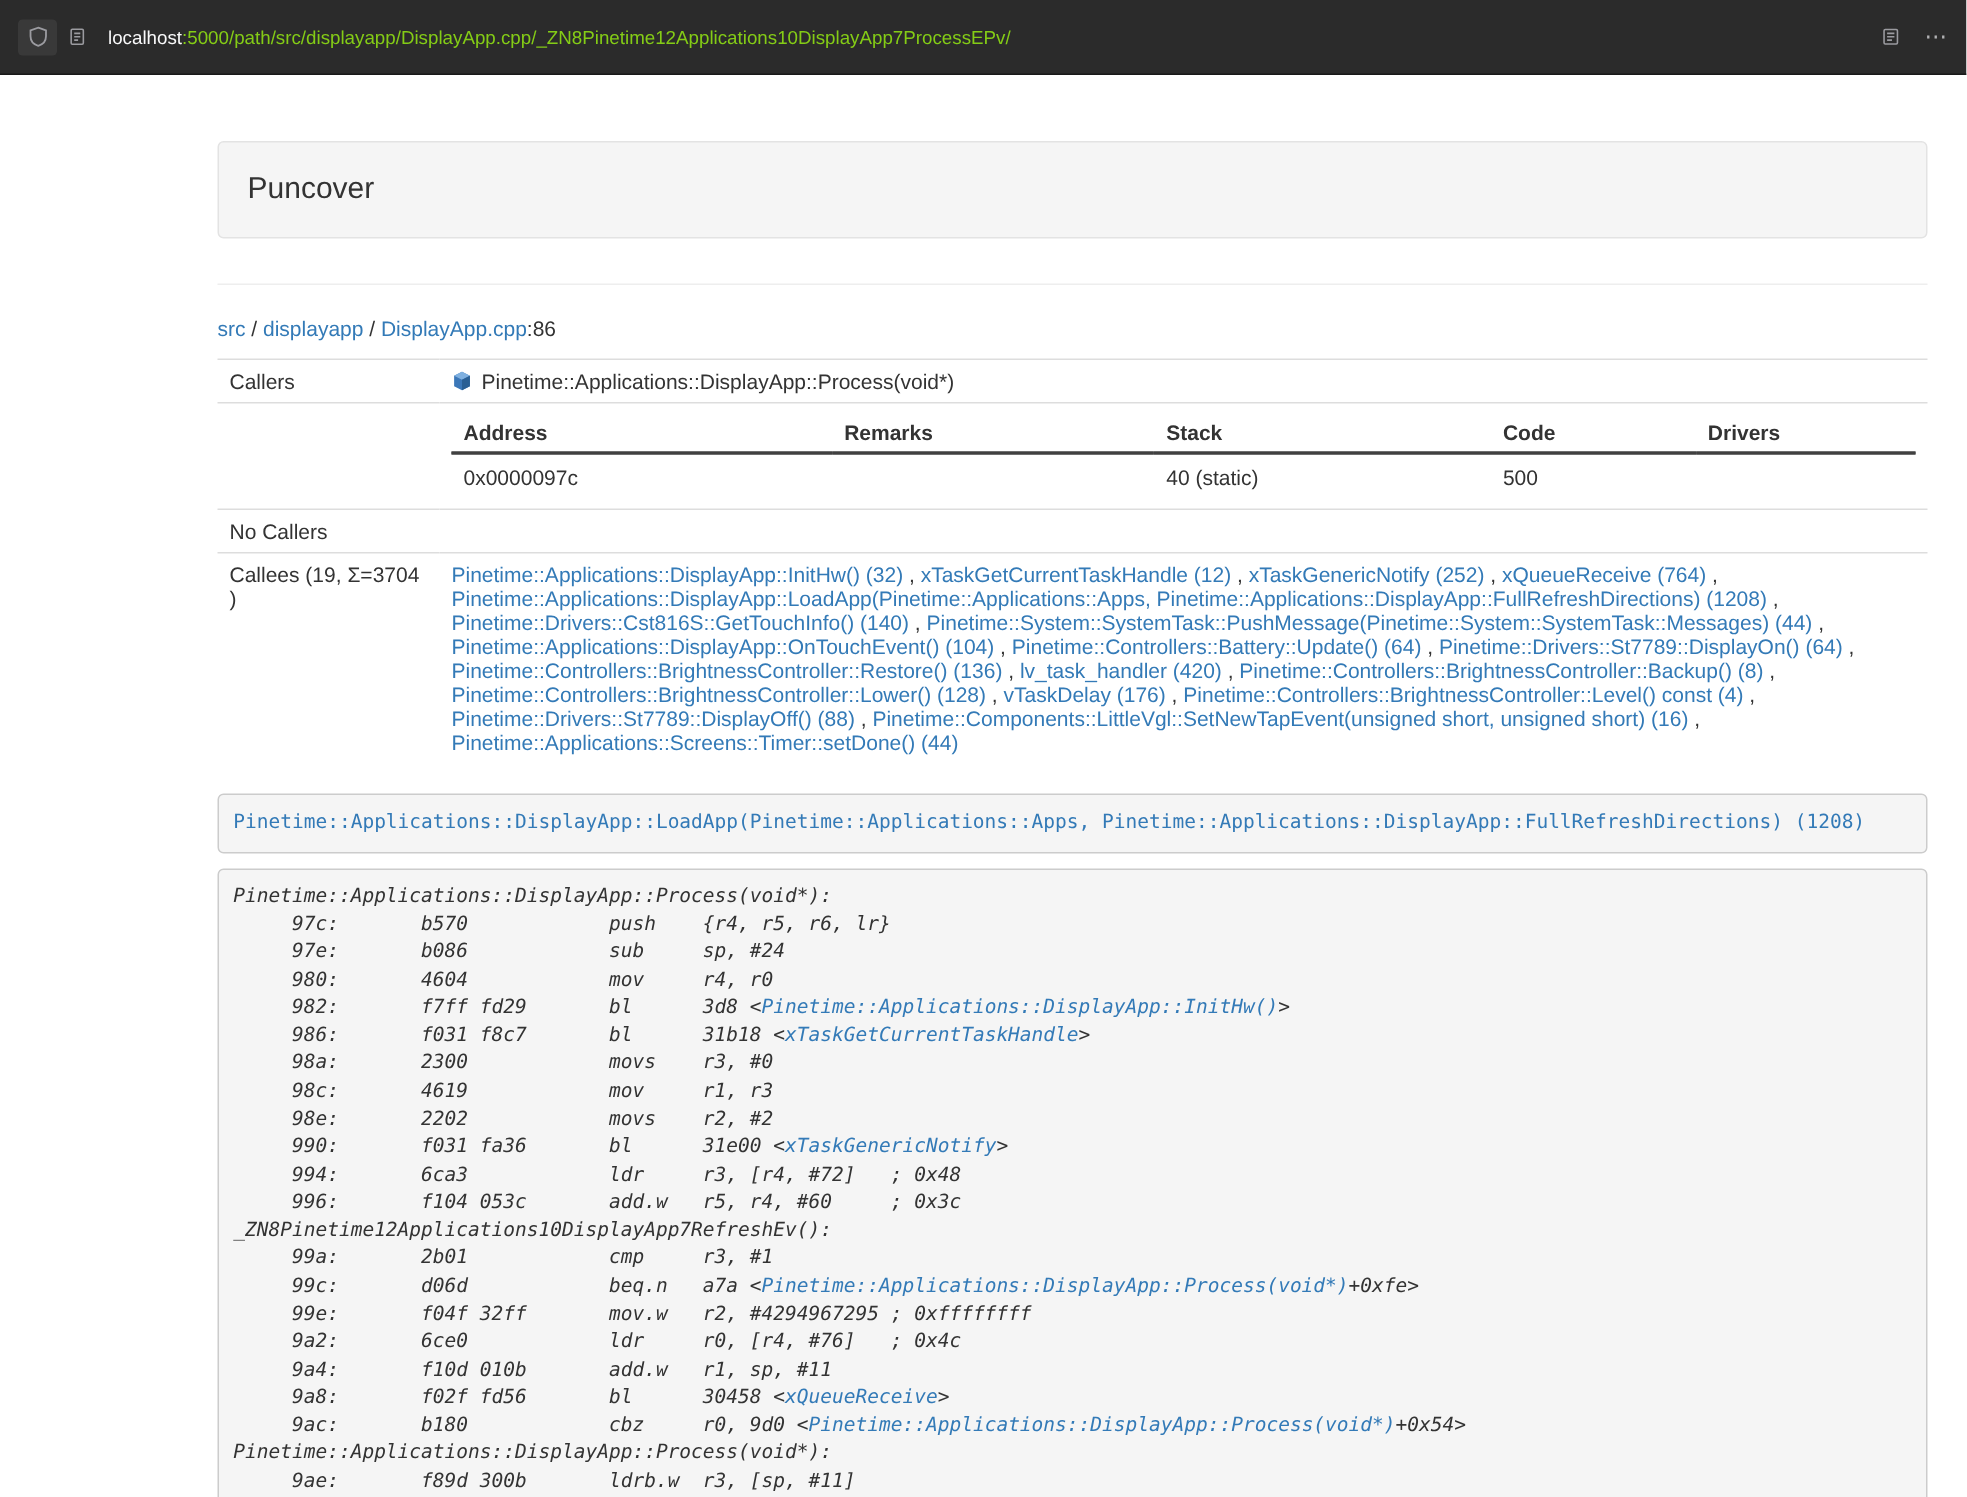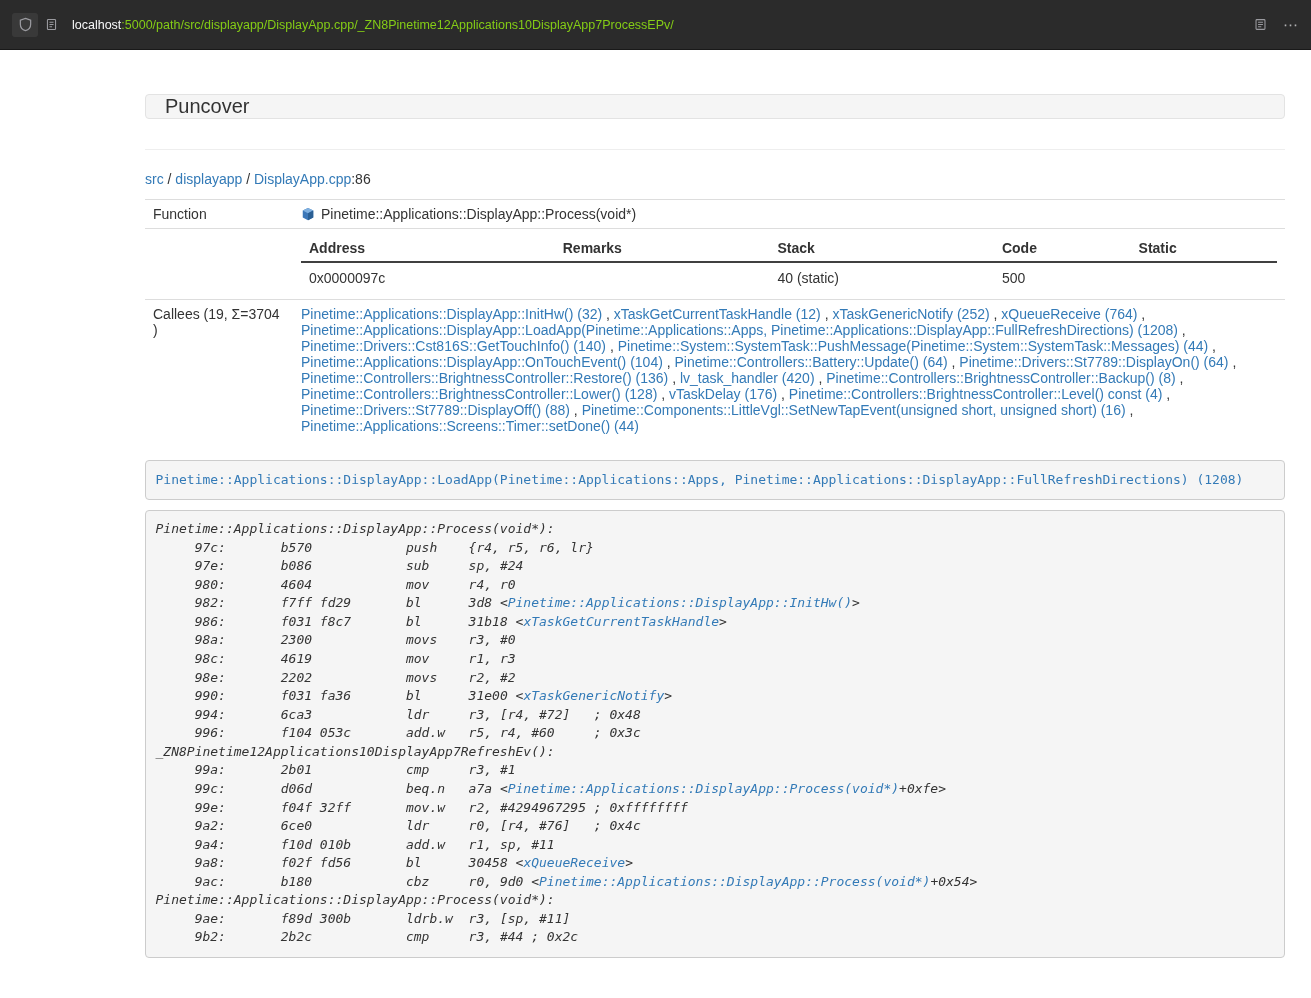--- a/index.html
+++ b/index.html
@@ -15,21 +15,21 @@
   .tb-shield { background: rgba(255,255,255,.07); }
   .urlbar { display: flex; align-items: center; flex: 1; min-width: 0; margin: 0 8px;
             font-size: 12.5px; white-space: nowrap; overflow: hidden; }
   .url-host { color: #f9f9fa; }
   .url-rest { color: #84cc16; }
   .tb-dots { color: #b1b1b3; font-size: 15px; letter-spacing: 1px; margin-left: 10px;
              flex: none; line-height: 1; }
 
   
   .container { width: 1140px; margin: 0 0 0 145px; }
-  .well { margin-top: 44px; margin-bottom: 30px; padding: 0 19px; background: #f5f5f5;
+  .well { margin-top: 44px; margin-bottom: 30px; padding: 20px 19px; background: #f5f5f5;
           border: 1px solid #e3e3e3; border-radius: 4px; }
   .app-title { font-size: 20px; color: #333; }
   hr.sep { border: 0; border-top: 1px solid #eee; margin: 0 0 21px; }
   .crumbs { margin: 0 0 12px; }
 
   
   table.detail { width: 100%; border-collapse: collapse; margin-bottom: 20px; }
   table.detail > tbody > tr > th,
   table.detail > tbody > tr > td { border-top: 1px solid #ddd; padding: 6px 8px;
         text-align: left; vertical-align: top; font-weight: normal; }
@@ -81,21 +81,21 @@
     <span class="app-title">Puncover</span>
   </div>
 
   <hr class="sep">
 
   <p class="crumbs"><a href="#">src</a> / <a href="#">displayapp</a> / <a href="#">DisplayApp.cpp</a>:86</p>
 
   <table class="detail">
     <tbody>
       <tr>
-        <th class="rowlabel">Function</th>
+        <th class="rowlabel">Callers</th>
         <td>
           <span class="sym-icon">
             <svg width="14" height="14" viewBox="0 0 16 16">
               <path d="M8 1l6 3v8l-6 3-6-3V4z" fill="#3b77b8"></path>
               <path d="M8 1l6 3-6 3-6-3z" fill="#7fb0e0"></path>
               <path d="M8 7v8l6-3V4z" fill="#2a5f94"></path>
             </svg>
           </span><span>Pinetime::Applications::DisplayApp::Process(void*)</span>
         </td>
       </tr>
@@ -103,36 +103,40 @@
       <tr>
         <th class="rowlabel"></th>
         <td>
           <table class="stats">
             <thead>
               <tr>
                 <th style="width:26%">Address</th>
                 <th style="width:22%">Remarks</th>
                 <th style="width:23%">Stack</th>
                 <th style="width:14%">Code</th>
-                <th>Static</th>
+                <th>Drivers</th>
               </tr>
             </thead>
             <tbody>
               <tr>
                 <td>0x0000097c</td>
                 <td></td>
                 <td>40 (static)</td>
                 <td>500</td>
                 <td></td>
               </tr>
             </tbody>
           </table>
         </td>
       </tr>
 
+      <tr>
+        <th class="rowlabel">No Callers</th>
+        <td></td>
+      </tr>
 
       <tr>
         <th class="rowlabel">Callees (19, Σ=3704 )</th>
         <td><a href="#">Pinetime::Applications::DisplayApp::InitHw() (32)</a> , <a href="#">xTaskGetCurrentTaskHandle (12)</a> , <a href="#">xTaskGenericNotify (252)</a> , <a href="#">xQueueReceive (764)</a> , <a href="#">Pinetime::Applications::DisplayApp::LoadApp(Pinetime::Applications::Apps, Pinetime::Applications::DisplayApp::FullRefreshDirections) (1208)</a> , <a href="#">Pinetime::Drivers::Cst816S::GetTouchInfo() (140)</a> , <a href="#">Pinetime::System::SystemTask::PushMessage(Pinetime::System::SystemTask::Messages) (44)</a> , <a href="#">Pinetime::Applications::DisplayApp::OnTouchEvent() (104)</a> , <a href="#">Pinetime::Controllers::Battery::Update() (64)</a> , <a href="#">Pinetime::Drivers::St7789::DisplayOn() (64)</a> , <a href="#">Pinetime::Controllers::BrightnessController::Restore() (136)</a> , <a href="#">lv_task_handler (420)</a> , <a href="#">Pinetime::Controllers::BrightnessController::Backup() (8)</a> , <a href="#">Pinetime::Controllers::BrightnessController::Lower() (128)</a> , <a href="#">vTaskDelay (176)</a> , <a href="#">Pinetime::Controllers::BrightnessController::Level() const (4)</a> , <a href="#">Pinetime::Drivers::St7789::DisplayOff() (88)</a> , <a href="#">Pinetime::Components::LittleVgl::SetNewTapEvent(unsigned short, unsigned short) (16)</a> , <a href="#">Pinetime::Applications::Screens::Timer::setDone() (44)</a></td>
       </tr>
     </tbody>
   </table>
 
   <pre class="panel"><a href="#">Pinetime::Applications::DisplayApp::LoadApp(Pinetime::Applications::Apps, Pinetime::Applications::DisplayApp::FullRefreshDirections) (1208)</a></pre>
 

